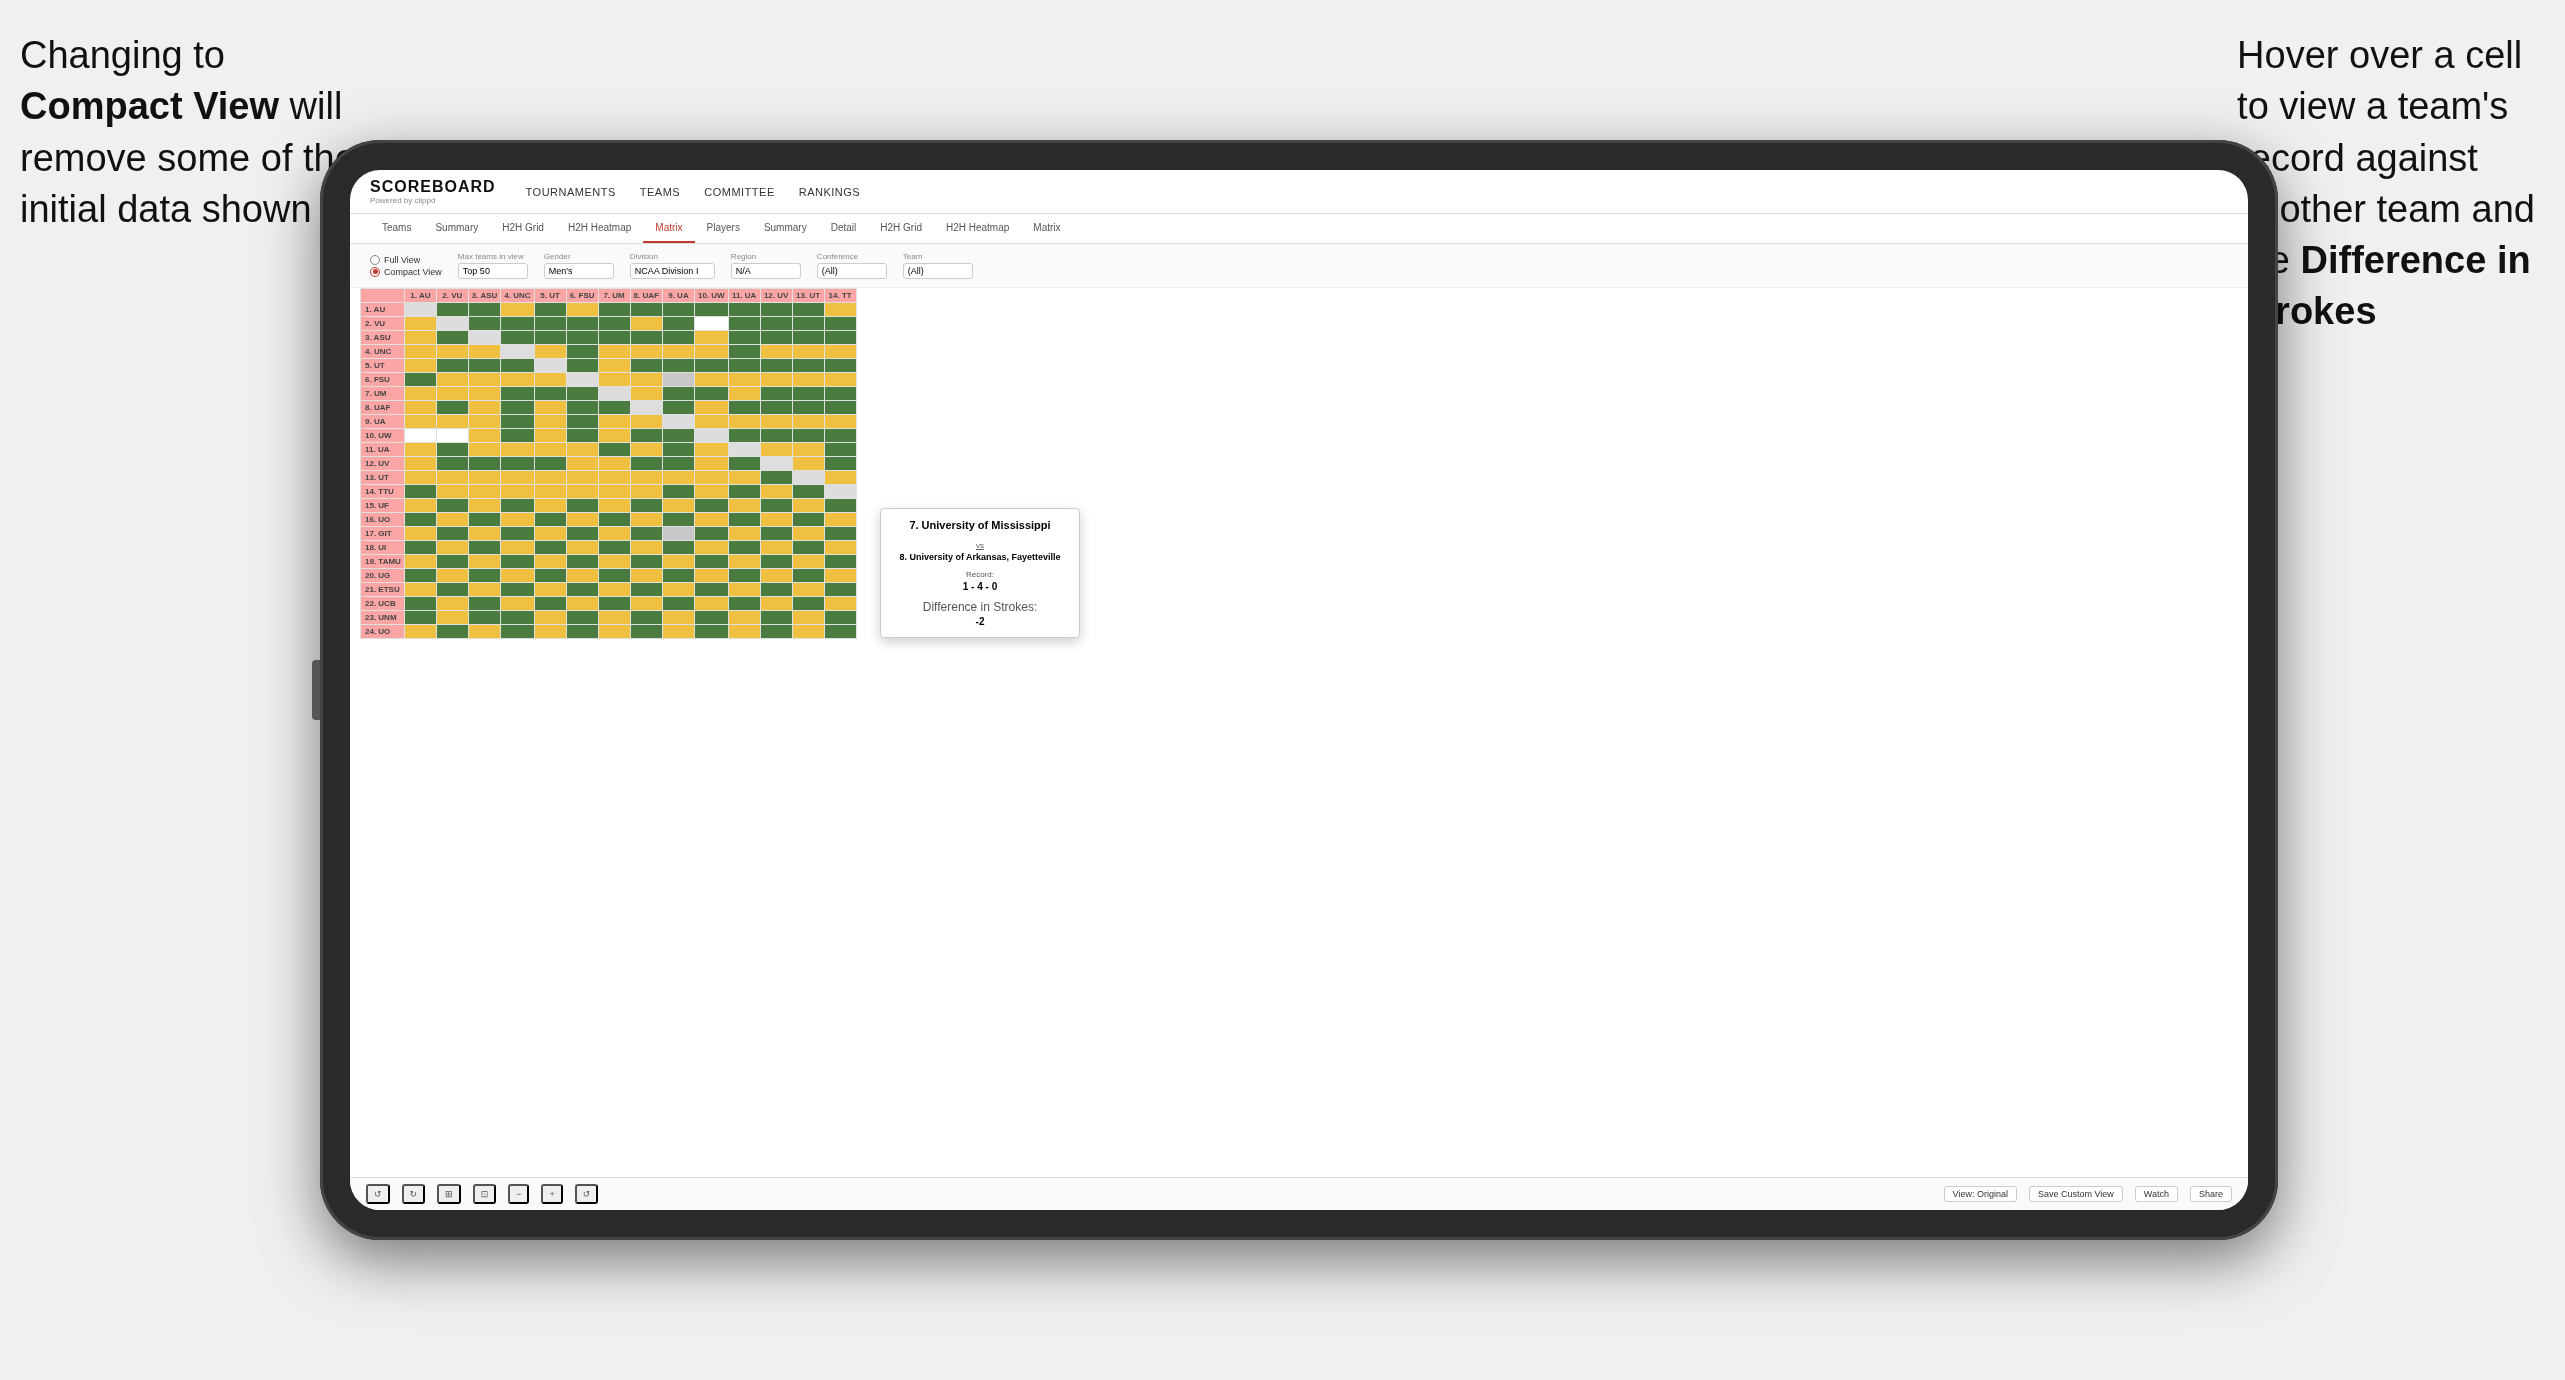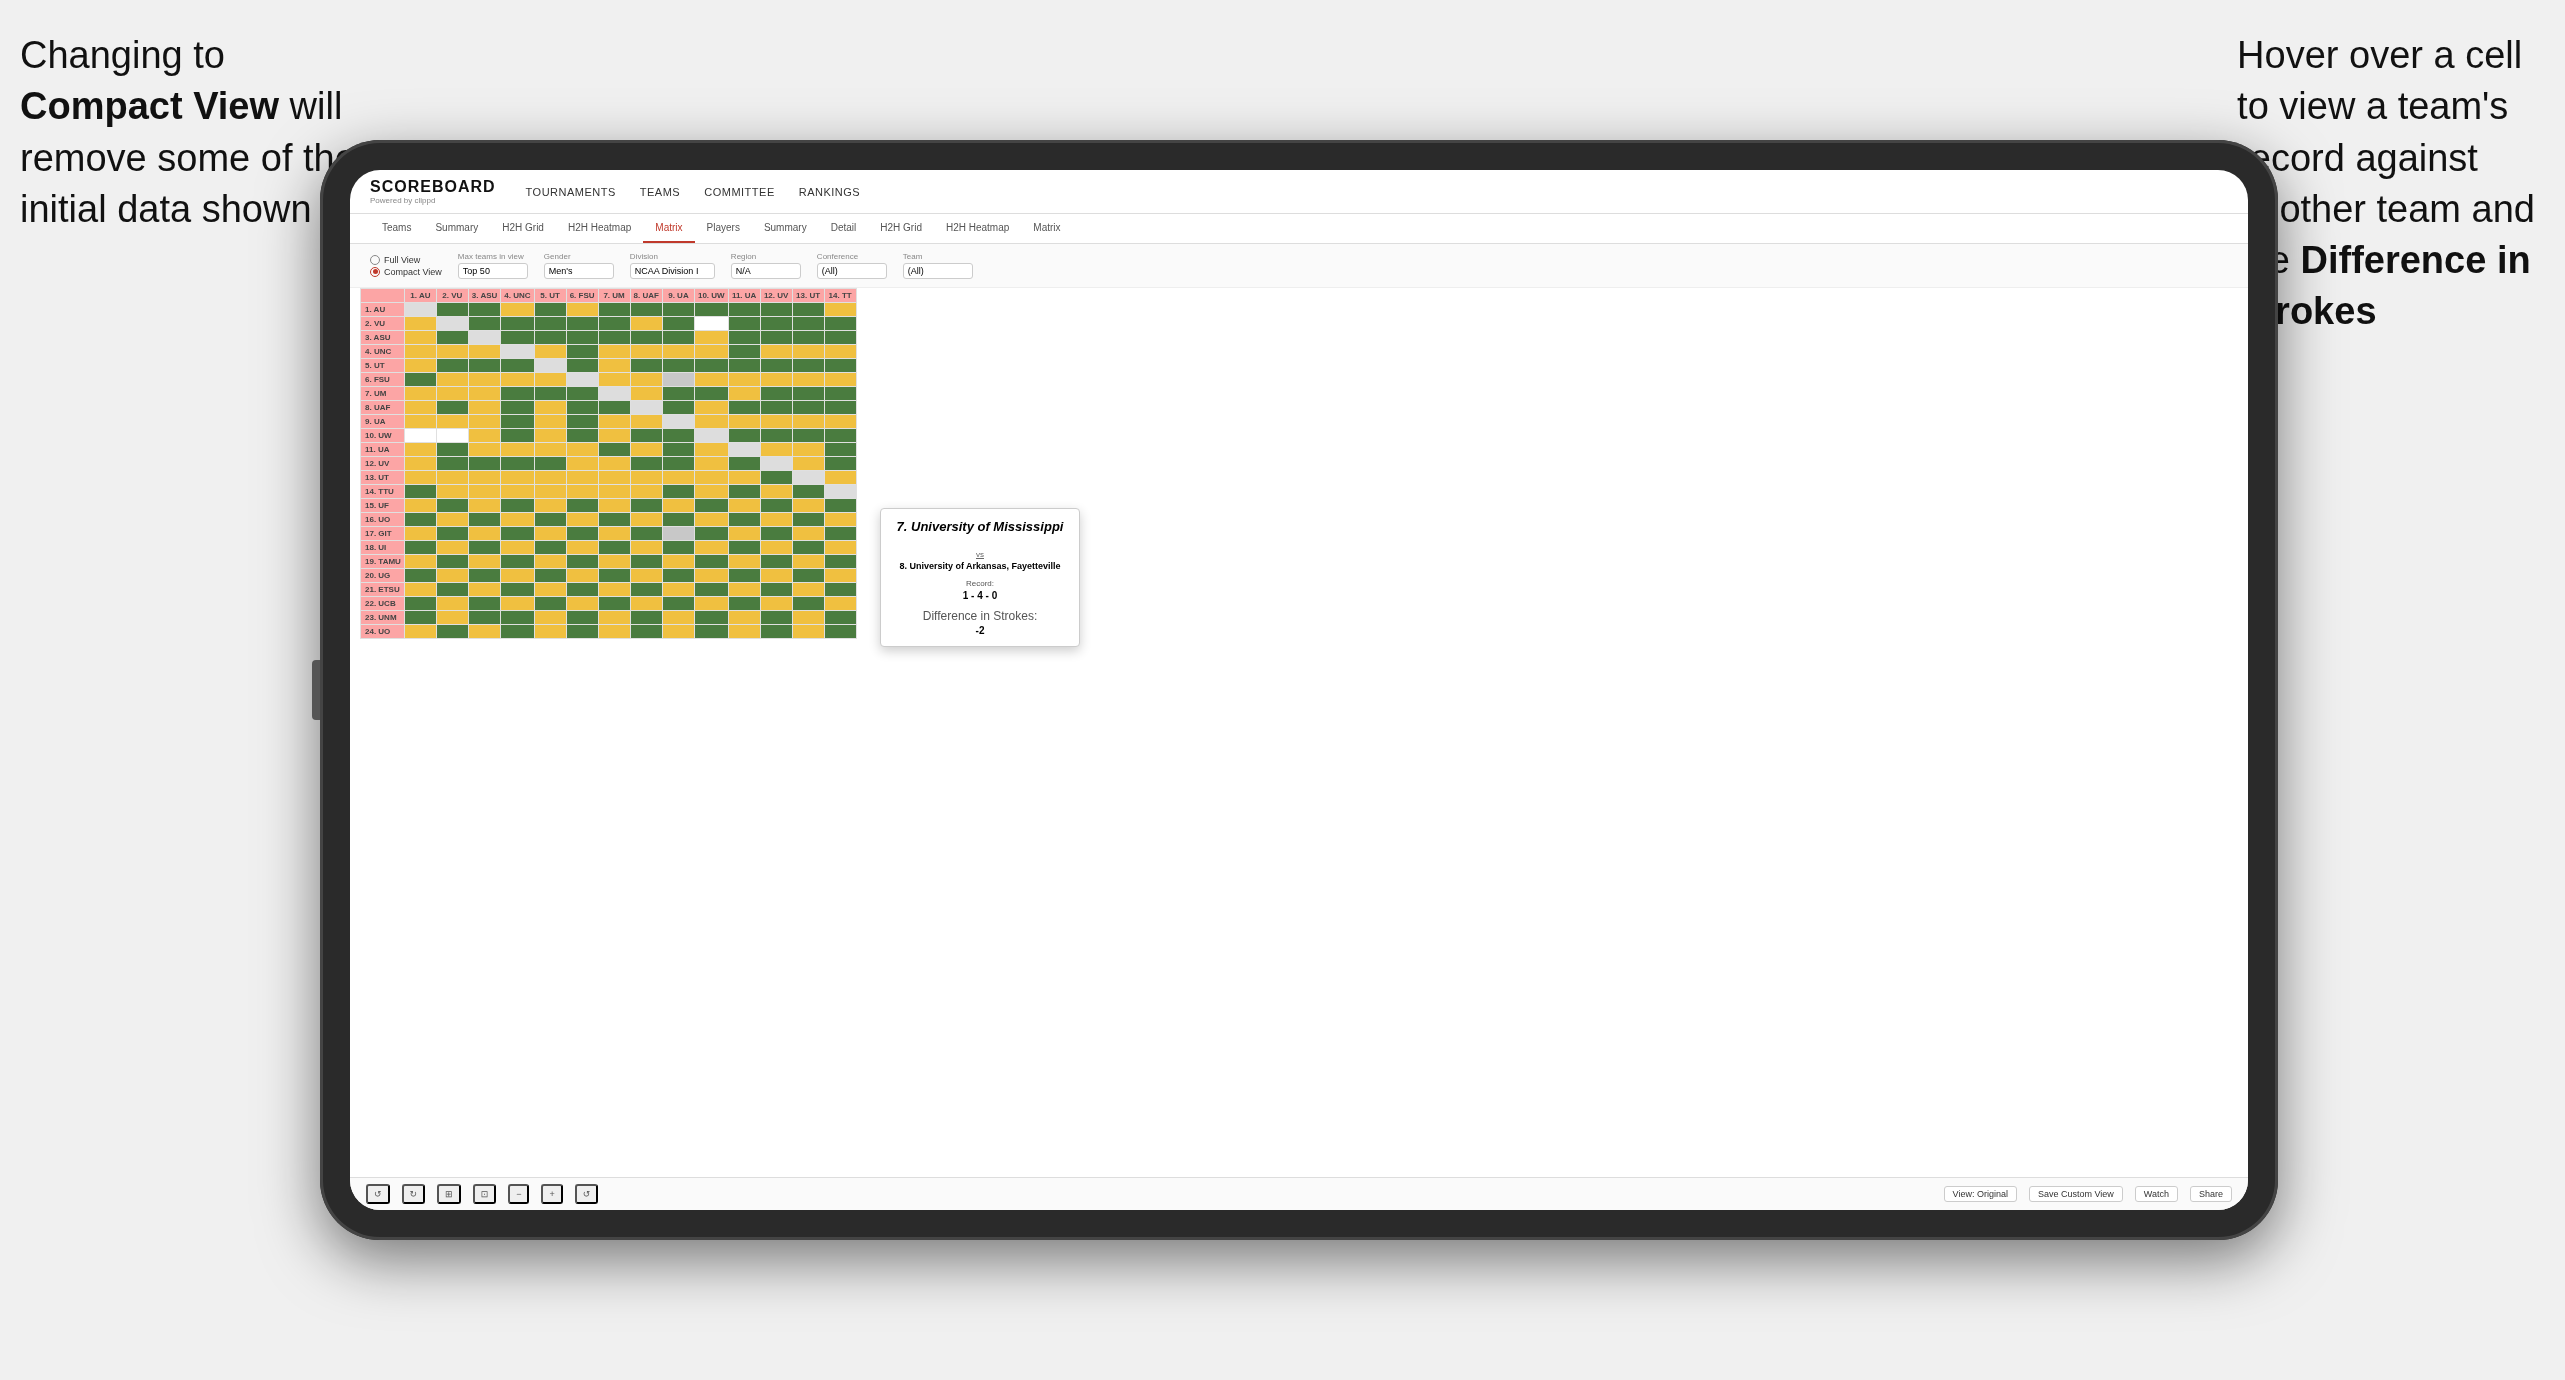--- a/index.html
+++ b/index.html
@@ -284,23 +284,22 @@
       padding: 10px 14px;
       box-shadow: 0 4px 12px rgba(0,0,0,0.2);
       min-width: 200px;
       text-align: center;
       font-size: 9px;
       z-index: 10;
     }
 
     .tooltip-title {
       font-weight: 700;
-      font-size: 13px;
-      margin-bottom: 16px;
-      font-style: italic;
+      font-size: 11px;
+      margin-bottom: 10px;
     }
 
     .tooltip-vs {
       font-size: 8px;
       color: #666;
       margin-bottom: 2px;
       text-decoration: underline;
     }
 
     .tooltip-team2 {

